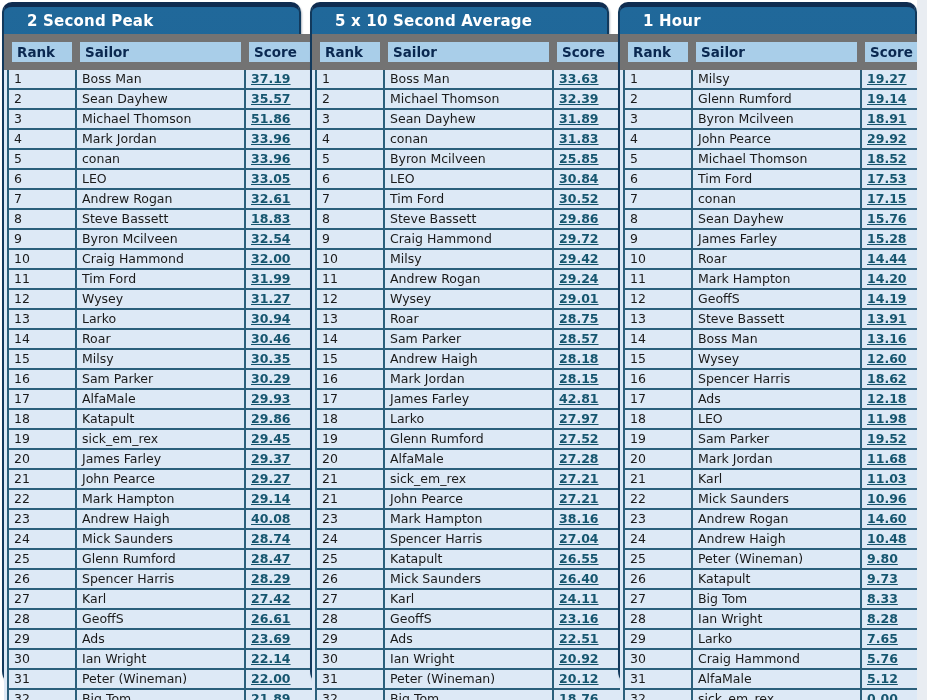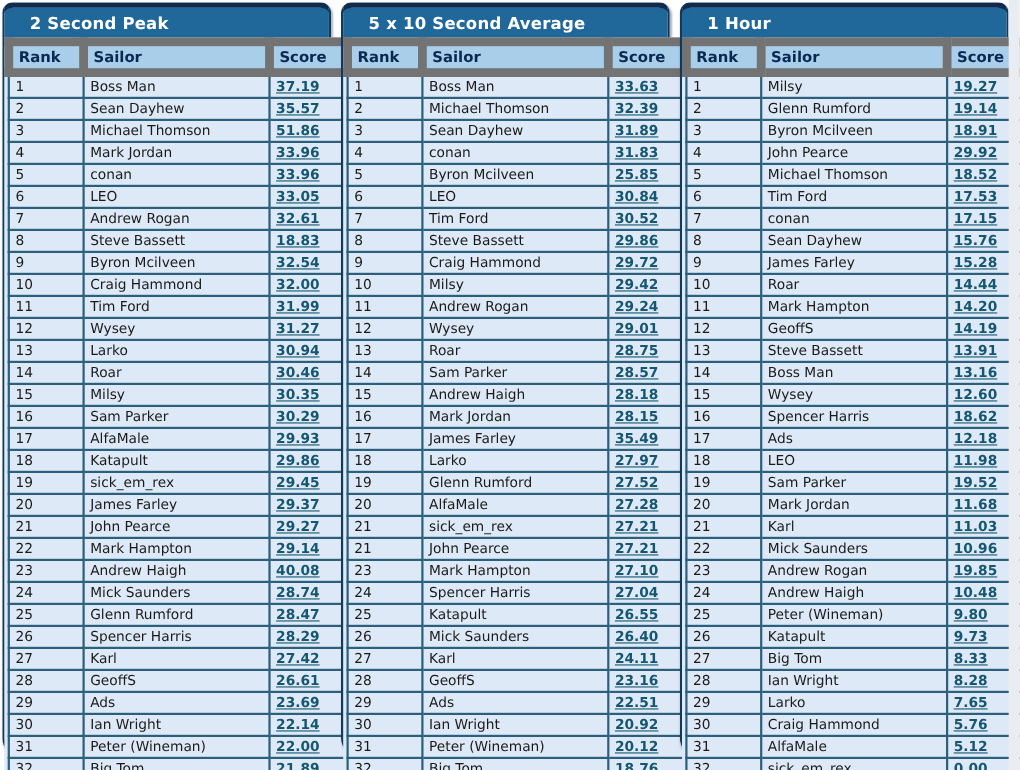--- a/index.html
+++ b/index.html
@@ -342,21 +342,21 @@
             <td class="col-score"><a href="#">28.18</a></td>
           </tr>
           <tr>
             <td class="col-rank">16</td>
             <td class="col-sailor">Mark Jordan</td>
             <td class="col-score"><a href="#">28.15</a></td>
           </tr>
           <tr>
             <td class="col-rank">17</td>
             <td class="col-sailor">James Farley</td>
-            <td class="col-score"><a href="#">35.49</a></td>
+            <td class="col-score"><a href="#">42.81</a></td>
           </tr>
           <tr>
             <td class="col-rank">18</td>
             <td class="col-sailor">Larko</td>
             <td class="col-score"><a href="#">27.97</a></td>
           </tr>
           <tr>
             <td class="col-rank">19</td>
             <td class="col-sailor">Glenn Rumford</td>
             <td class="col-score"><a href="#">27.52</a></td>
@@ -372,21 +372,21 @@
             <td class="col-score"><a href="#">27.21</a></td>
           </tr>
           <tr>
             <td class="col-rank">21</td>
             <td class="col-sailor">John Pearce</td>
             <td class="col-score"><a href="#">27.21</a></td>
           </tr>
           <tr>
             <td class="col-rank">23</td>
             <td class="col-sailor">Mark Hampton</td>
-            <td class="col-score"><a href="#">27.10</a></td>
+            <td class="col-score"><a href="#">38.16</a></td>
           </tr>
           <tr>
             <td class="col-rank">24</td>
             <td class="col-sailor">Spencer Harris</td>
             <td class="col-score"><a href="#">27.04</a></td>
           </tr>
           <tr>
             <td class="col-rank">25</td>
             <td class="col-sailor">Katapult</td>
             <td class="col-score"><a href="#">26.55</a></td>
@@ -547,21 +547,21 @@
             <td class="col-score"><a href="#">11.03</a></td>
           </tr>
           <tr>
             <td class="col-rank">22</td>
             <td class="col-sailor">Mick Saunders</td>
             <td class="col-score"><a href="#">10.96</a></td>
           </tr>
           <tr>
             <td class="col-rank">23</td>
             <td class="col-sailor">Andrew Rogan</td>
-            <td class="col-score"><a href="#">19.85</a></td>
+            <td class="col-score"><a href="#">14.60</a></td>
           </tr>
           <tr>
             <td class="col-rank">24</td>
             <td class="col-sailor">Andrew Haigh</td>
             <td class="col-score"><a href="#">10.48</a></td>
           </tr>
           <tr>
             <td class="col-rank">25</td>
             <td class="col-sailor">Peter (Wineman)</td>
             <td class="col-score"><a href="#">9.80</a></td>

